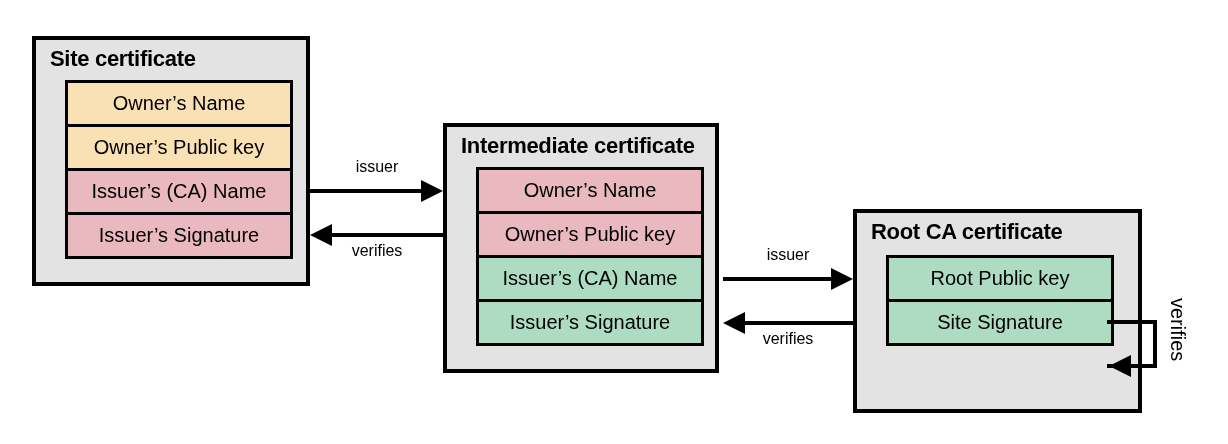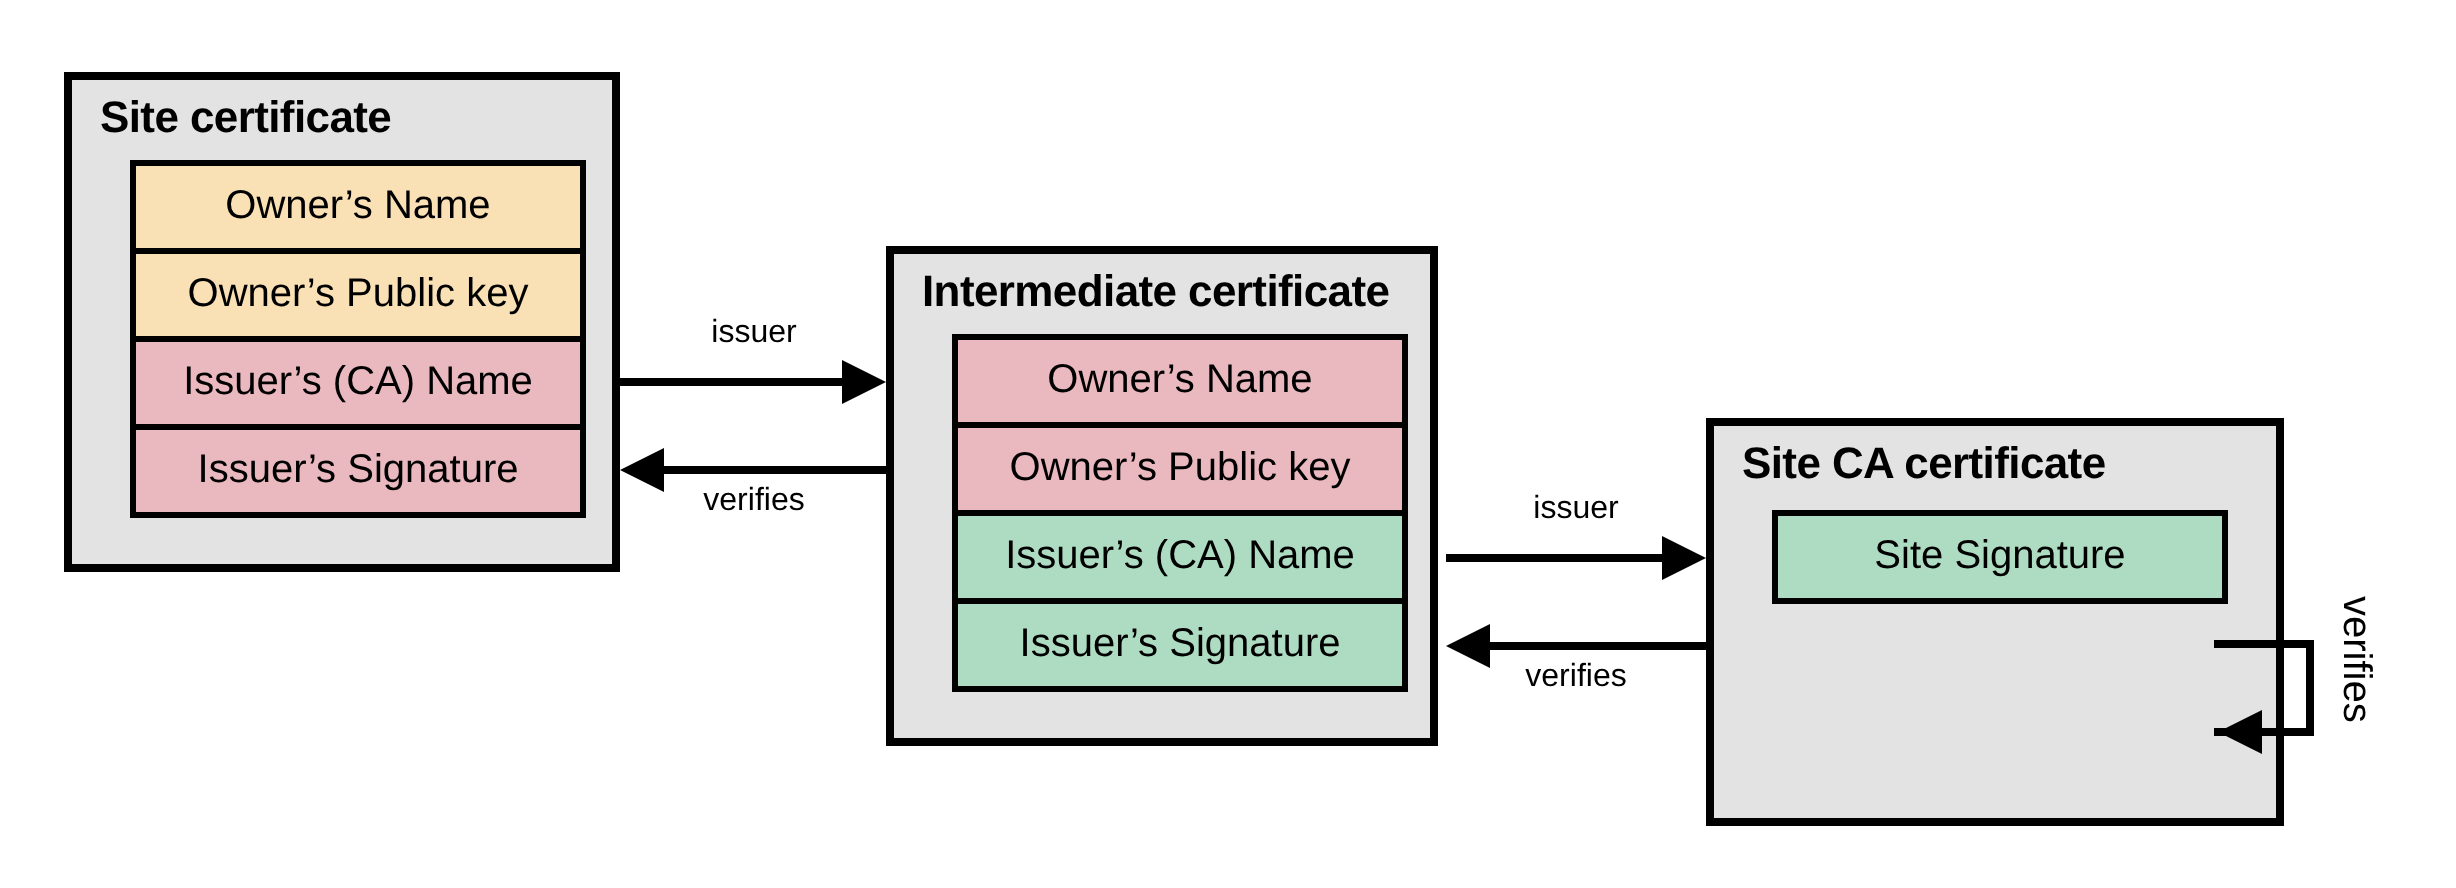--- a/index.html
+++ b/index.html
@@ -83,22 +83,23 @@
     <div class="box-title">Intermediate certificate</div>
     <div class="rows" id="int-rows">
       <div class="row" data-color="pink">Owner’s Name</div>
       <div class="row" data-color="pink">Owner’s Public key</div>
       <div class="row" data-color="green">Issuer’s (CA) Name</div>
       <div class="row" data-color="green">Issuer’s Signature</div>
     </div>
   </div>
 
   <div class="box" id="root-box">
-    <div class="box-title">Site CA certificate</div>
+    <div class="box-title">Root CA certificate</div>
     <div class="rows" id="root-rows">
+      <div class="row" data-color="green">Root Public key</div>
       <div class="row" data-color="green">Site Signature</div>
     </div>
   </div>
 
   <div class="hline" id="a1-line"></div>
   <div class="head-right" id="a1-head"></div>
   <div class="arrow-label" id="a1-label">issuer</div>
 
   <div class="head-left" id="a2-head"></div>
   <div class="hline" id="a2-line"></div>

